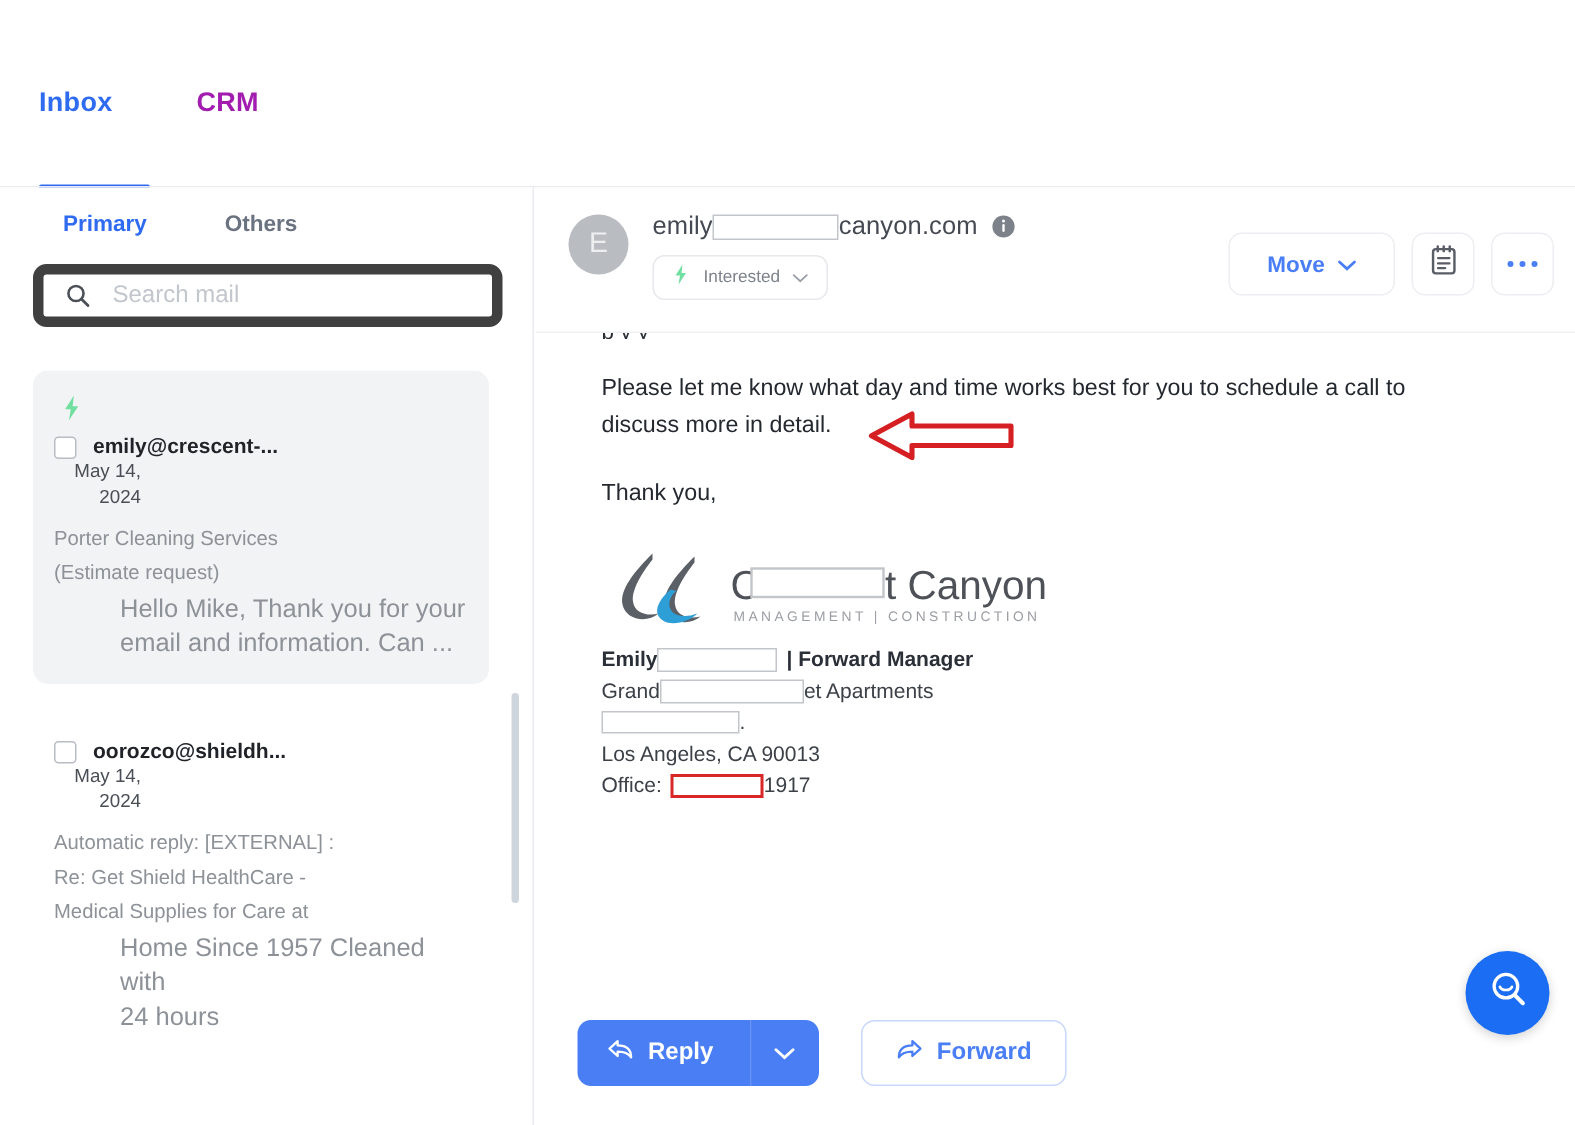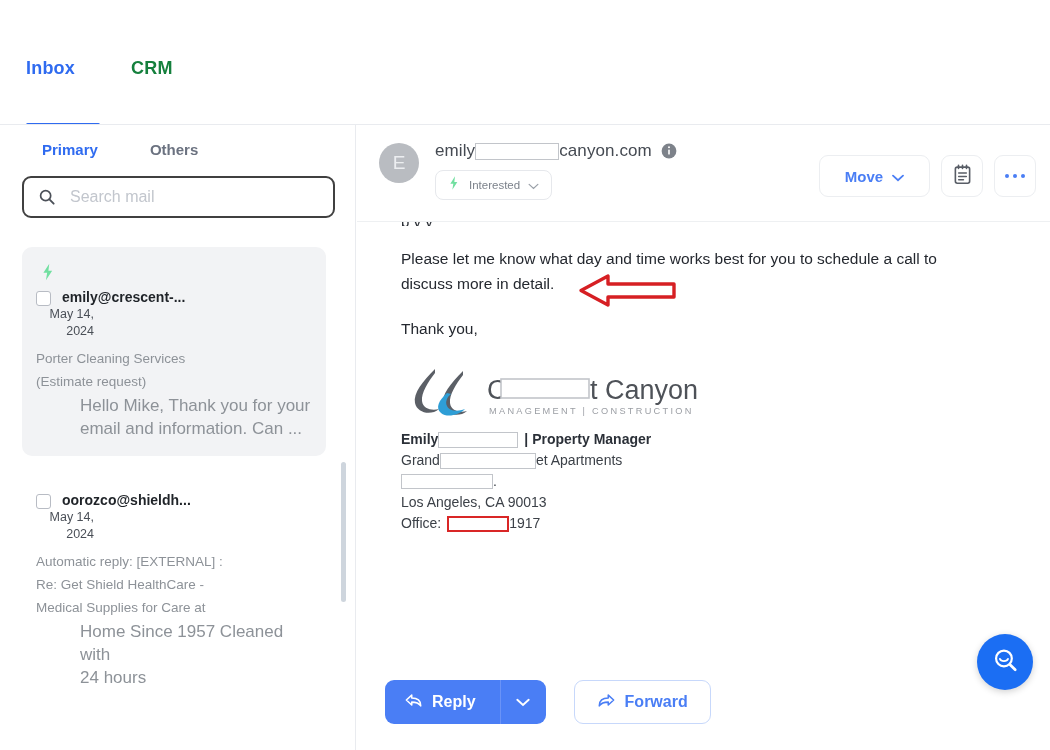--- a/index.html
+++ b/index.html
@@ -21,21 +21,21 @@
     position: absolute;
     left: 0; top: 56px;
     width: 1050px; height: 68px;
     display: flex;
     align-items: flex-start;
     padding-left: 26px;
   }
   .top-tab {
     font-size: 18px;
     font-weight: bold;
-    color: #15803d;
+    color: #a21caf;
     letter-spacing: 0.2px;
     padding: 0 14px 0 0;
     margin-right: 42px;
     cursor: pointer;
     line-height: 24px;
   }
   .top-tab.active { color: #2f6bf0; }
   .tab-underline {
     position: absolute;
     left: 26px; top: 123px;
@@ -68,21 +68,21 @@
     font-weight: bold;
     color: #6b7280;
     margin-right: 52px;
     cursor: pointer;
   }
   .list-tab.active { color: #2f6bf0; }
 
   .search-wrap {
     margin: 12px 20px 0 22px;
     height: 42px;
-    border: 2px solid #404040;
+    border: 7px solid #404040;
     border-radius: 9px;
     background: #fff;
     display: flex;
     align-items: center;
     padding: 0 14px;
   }
   .search-icon { width: 18px; height: 18px; margin-right: 12px; flex: none; }
   .search-input {
     border: none; outline: none;
     font-size: 16px;
@@ -537,21 +537,21 @@
           <rect x="100" y="16" width="88" height="19" fill="#ffffff" stroke="#c2c5ca" stroke-width="1.6"></rect>
           <text x="189" y="36" font-family="'Liberation Sans',sans-serif" font-size="27" fill="#4e5258">t Canyon</text>
           <text x="88" y="51" font-family="'Liberation Sans',sans-serif" font-size="9.2" letter-spacing="2.3" fill="#9b9ea4">MANAGEMENT  |  CONSTRUCTION</text>
         </svg>
       </div>
 
       <div class="sig-block">
         <div class="sig-line bold">
           <span>Emily</span>
           <span class="redact r2"></span>
-          <span style="margin-left:6px;">| Property Manager</span>
+          <span style="margin-left:6px;">| Forward Manager</span>
         </div>
         <div class="sig-line">
           <span>Grand</span>
           <span class="redact r3"></span>
           <span>et Apartments</span>
         </div>
         <div class="sig-line">
           <span class="redact r4"></span>
           <span>.</span>
         </div>

